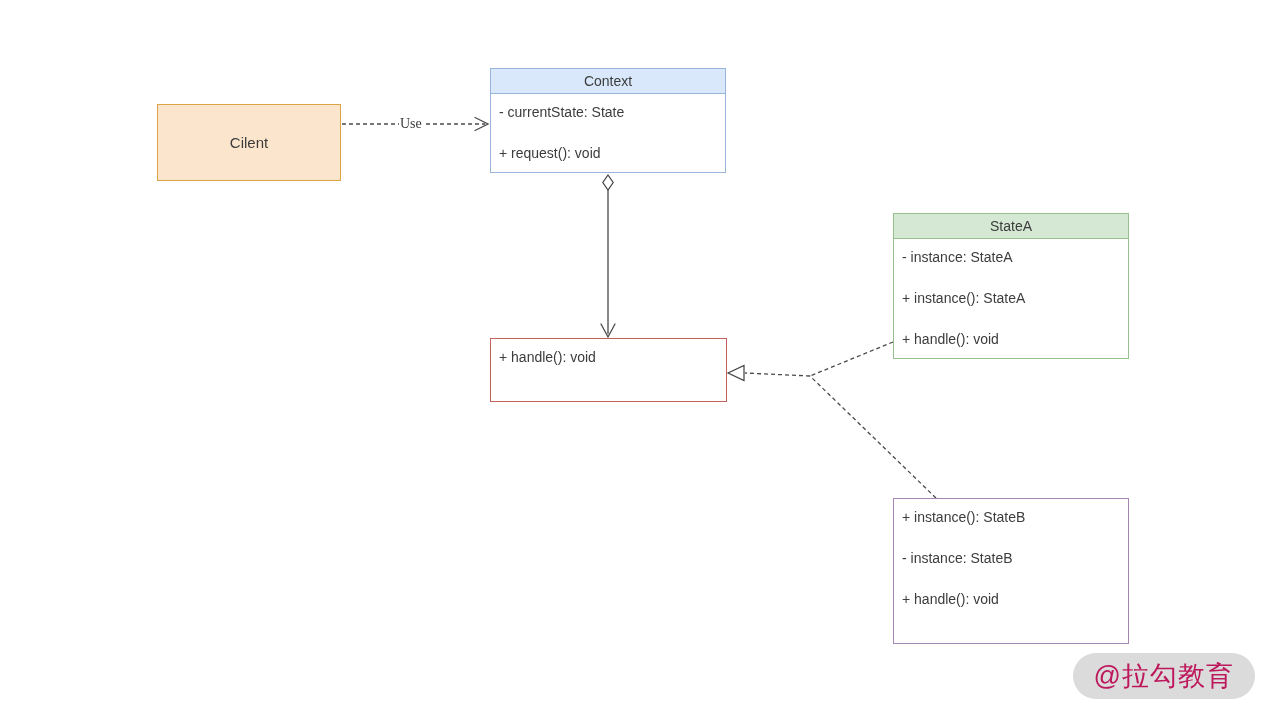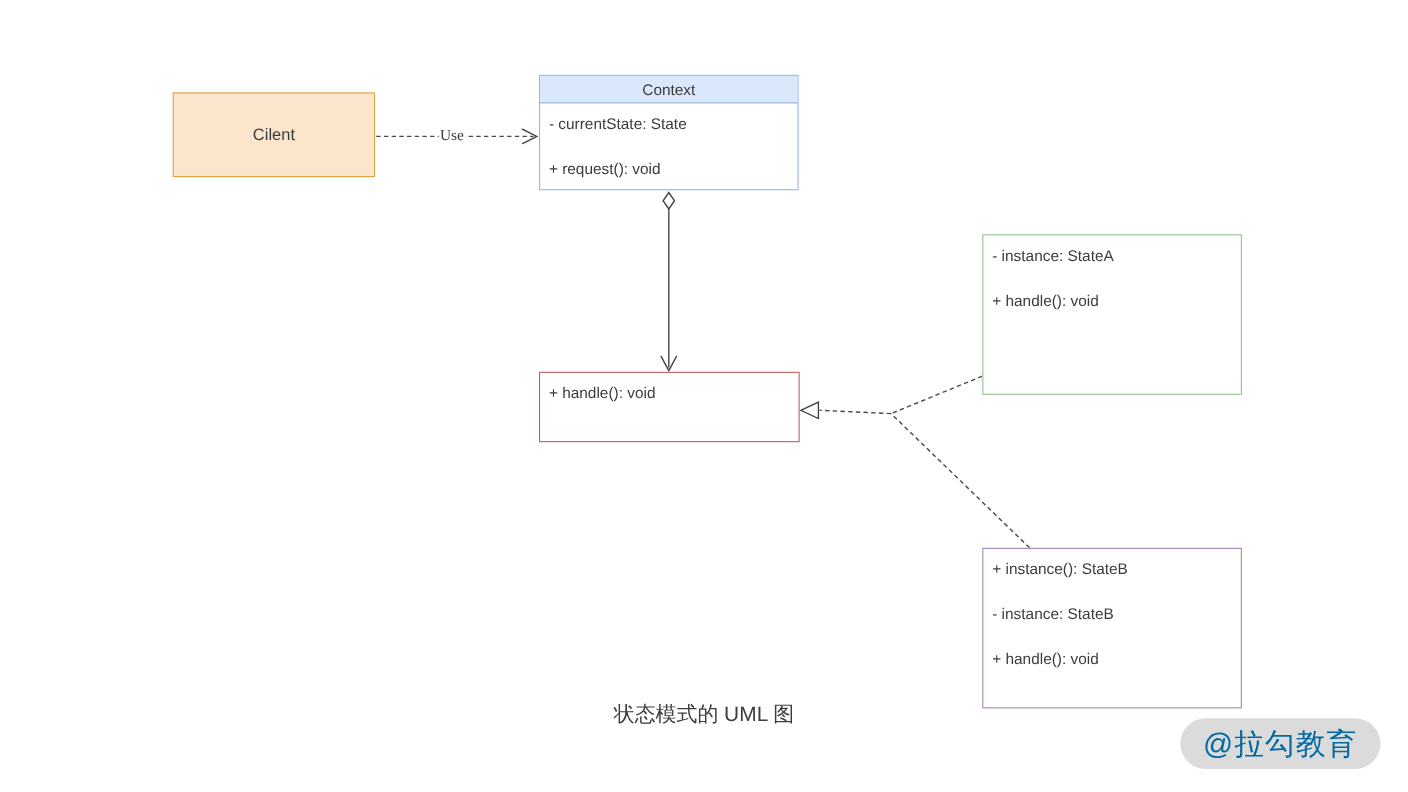--- a/index.html
+++ b/index.html
@@ -19,21 +19,21 @@
   }
   .dash  { stroke: var(--line, #4a4a4a); stroke-width: 1.3; stroke-dasharray: 4 3; fill: none; }
   .solid { stroke: var(--line, #4a4a4a); stroke-width: 1.3; fill: none; }
   .open-arrow { stroke: var(--line, #4a4a4a); stroke-width: 1.3; fill: none; stroke-linecap: round; }
   .hollow { fill: #ffffff; stroke: #3f3f3f; stroke-width: 1.2; }
 
   .box, .uml { position: absolute; box-sizing: border-box; }
 
   
   .client {
-    left: 157px; top: 84px; width: 184px; height: 77px;
+    left: 157px; top: 104px; width: 184px; height: 77px;
     background: var(--client-fill, #fce5cd);
     border: 1px solid var(--client-border, #dba545);
     display: flex; align-items: center; justify-content: center;
     font-size: 15px; color: var(--text, #3c3c3c);
   }
 
   
   .uml { background: #ffffff; border: 1px solid; }
   .uml-header {
     box-sizing: border-box;
@@ -95,21 +95,21 @@
     white-space: nowrap;
   }
 
   .watermark {
     position: absolute;
     right: 25px; top: 653px;
     height: 46px;
     padding: 0 21px;
     border-radius: 23px;
     background: #dbdbdb;
-    color: #0369a1;
+    color: #be185d;
     font-size: 27px;
     line-height: 46px;
     letter-spacing: 1px;
     white-space: nowrap;
     text-align: center;
   }
 </style>
 </head>
 <body>
 
@@ -156,33 +156,34 @@
     </div>
   </div>
 
   <div class="uml state">
     <div class="uml-body">
       <div class="member">+ handle(): void</div>
     </div>
   </div>
 
   <div class="uml statea">
+    <div class="uml-header">StateA</div>
     <div class="uml-body">
       <div class="member">- instance: StateA</div>
+      <div class="member">+ instance(): StateA</div>
       <div class="member">+ handle(): void</div>
     </div>
   </div>
 
   <div class="uml stateb">
     <div class="uml-body">
       <div class="member">+ instance(): StateB</div>
       <div class="member">- instance: StateB</div>
       <div class="member">+ handle(): void</div>
     </div>
   </div>
 
-  <div class="caption">状态模式的 UML 图</div>
 
   <div class="watermark">
     <span>@拉勾教育</span>
   </div>
 
 </div>
 
 </body></html>

